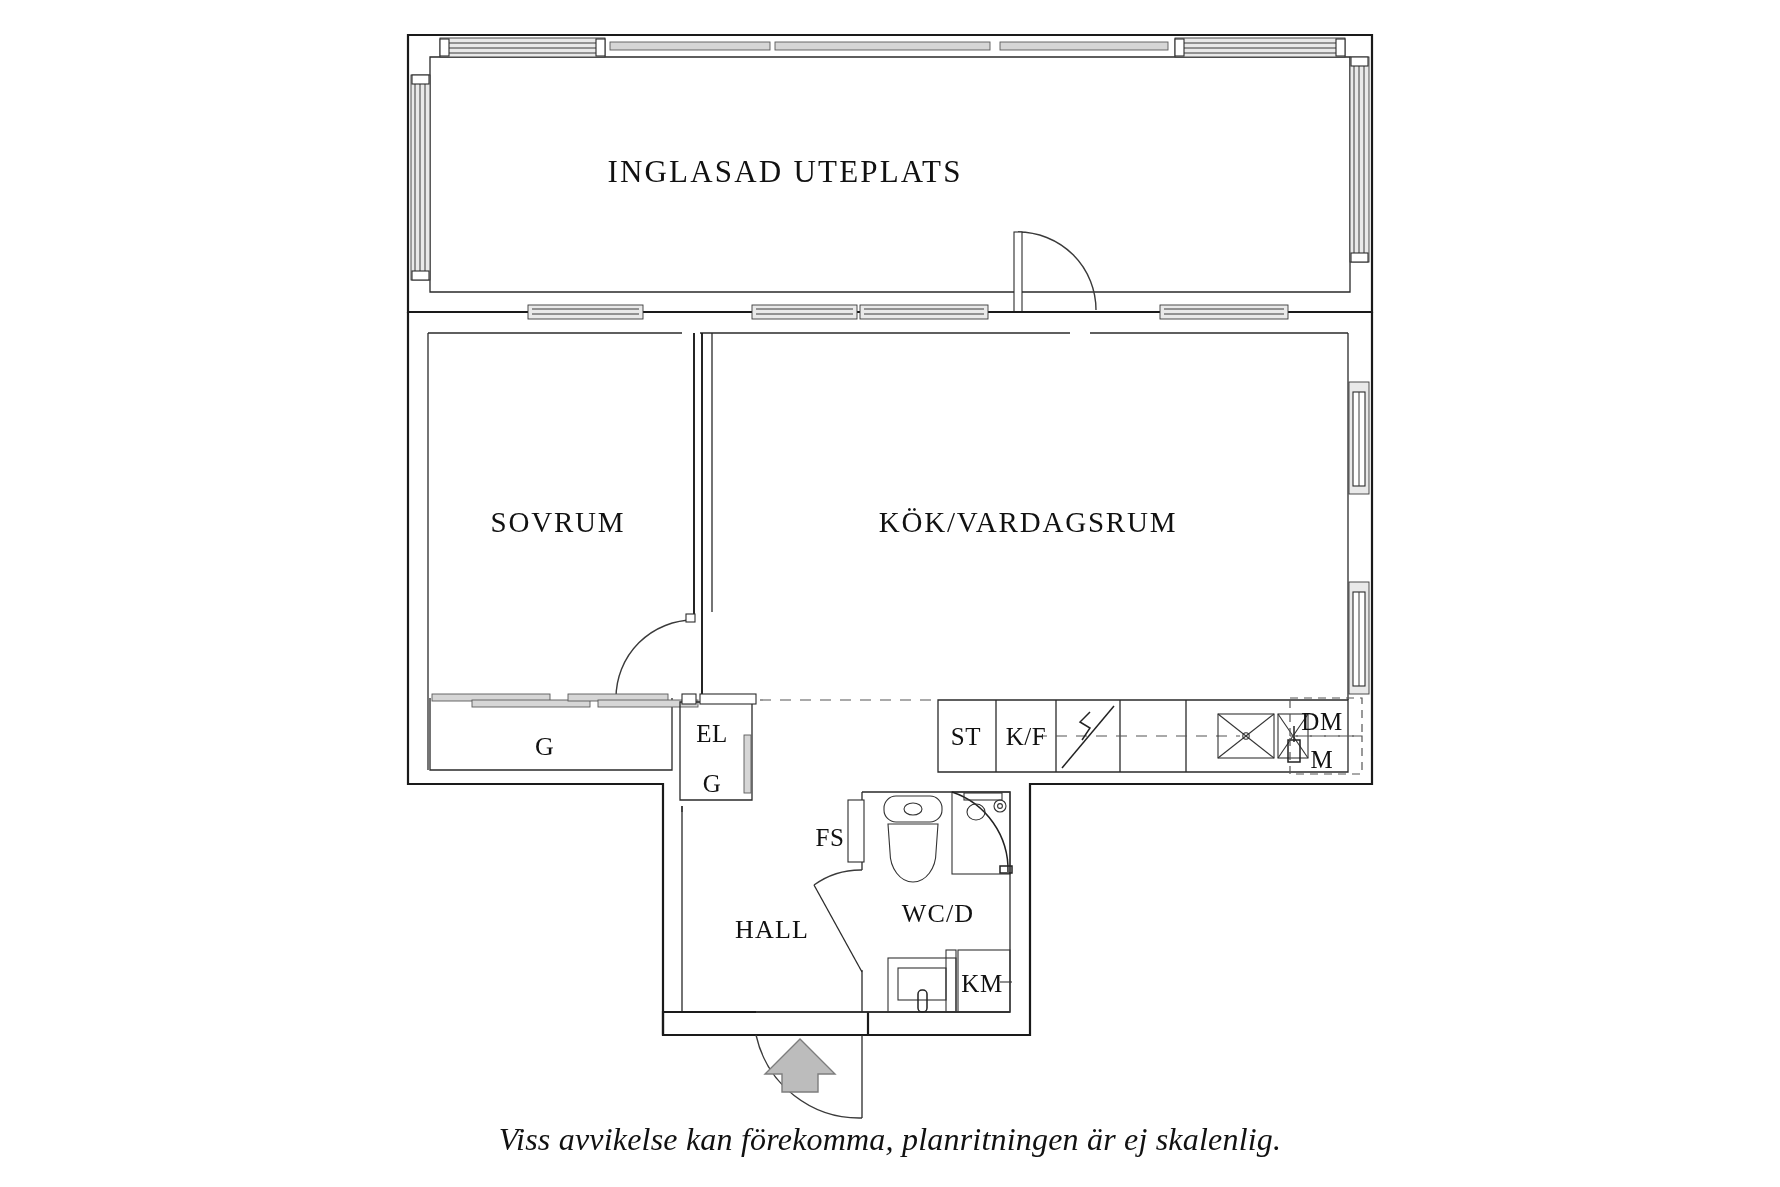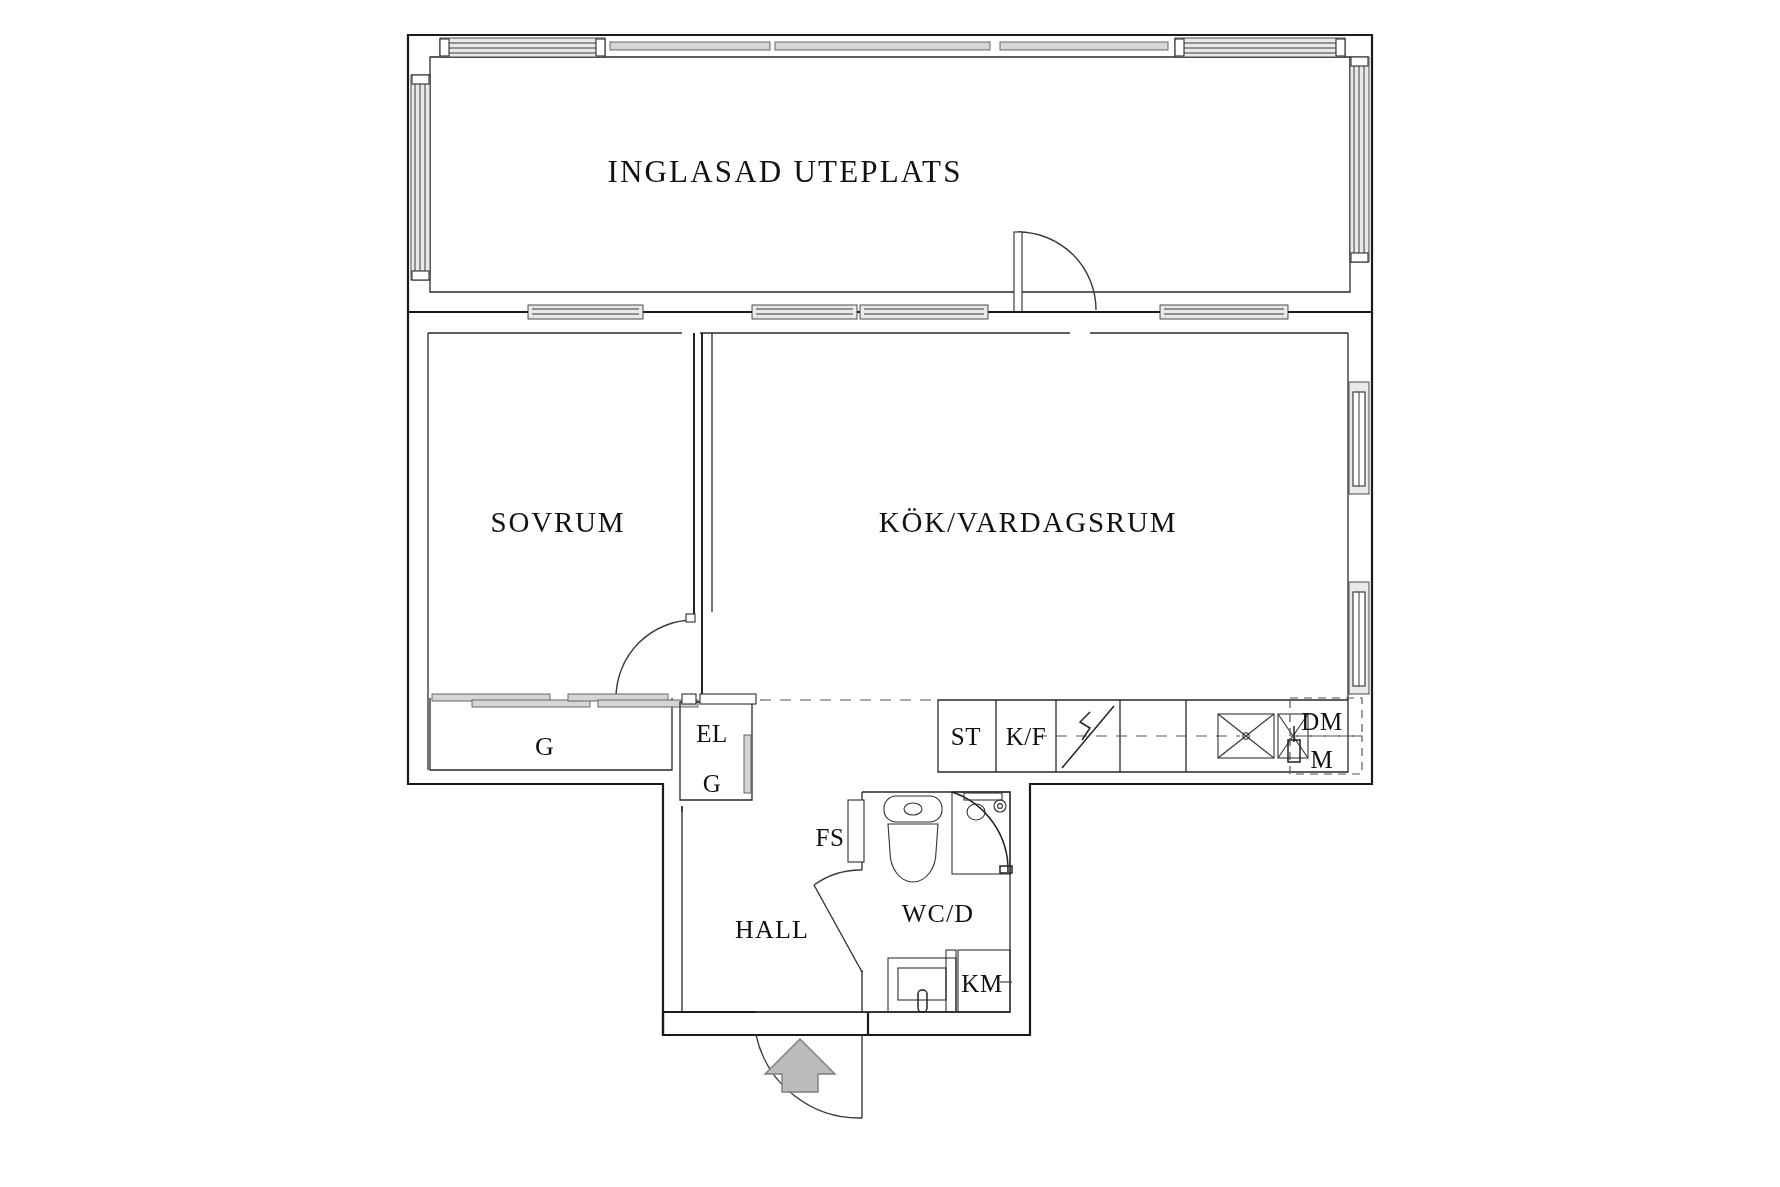--- a/index.html
+++ b/index.html
@@ -324,14 +324,15 @@
       <rect class="fix-line" x="946" y="950" width="10" height="62"></rect>
       <line class="fix-line" x1="1000" y1="982" x2="1012" y2="982"></line>
       <text class="tag-label" x="982" y="992">KM</text>
     </g>
 
     <text class="room-label room-sm" x="938" y="922">WC/D</text>
   </g>
 
 </svg>
 
+<div class="caption">Viss avvikelse kan förekomma, planritningen är ej skalenlig.</div>
 
 </div>
 
 </body></html>

